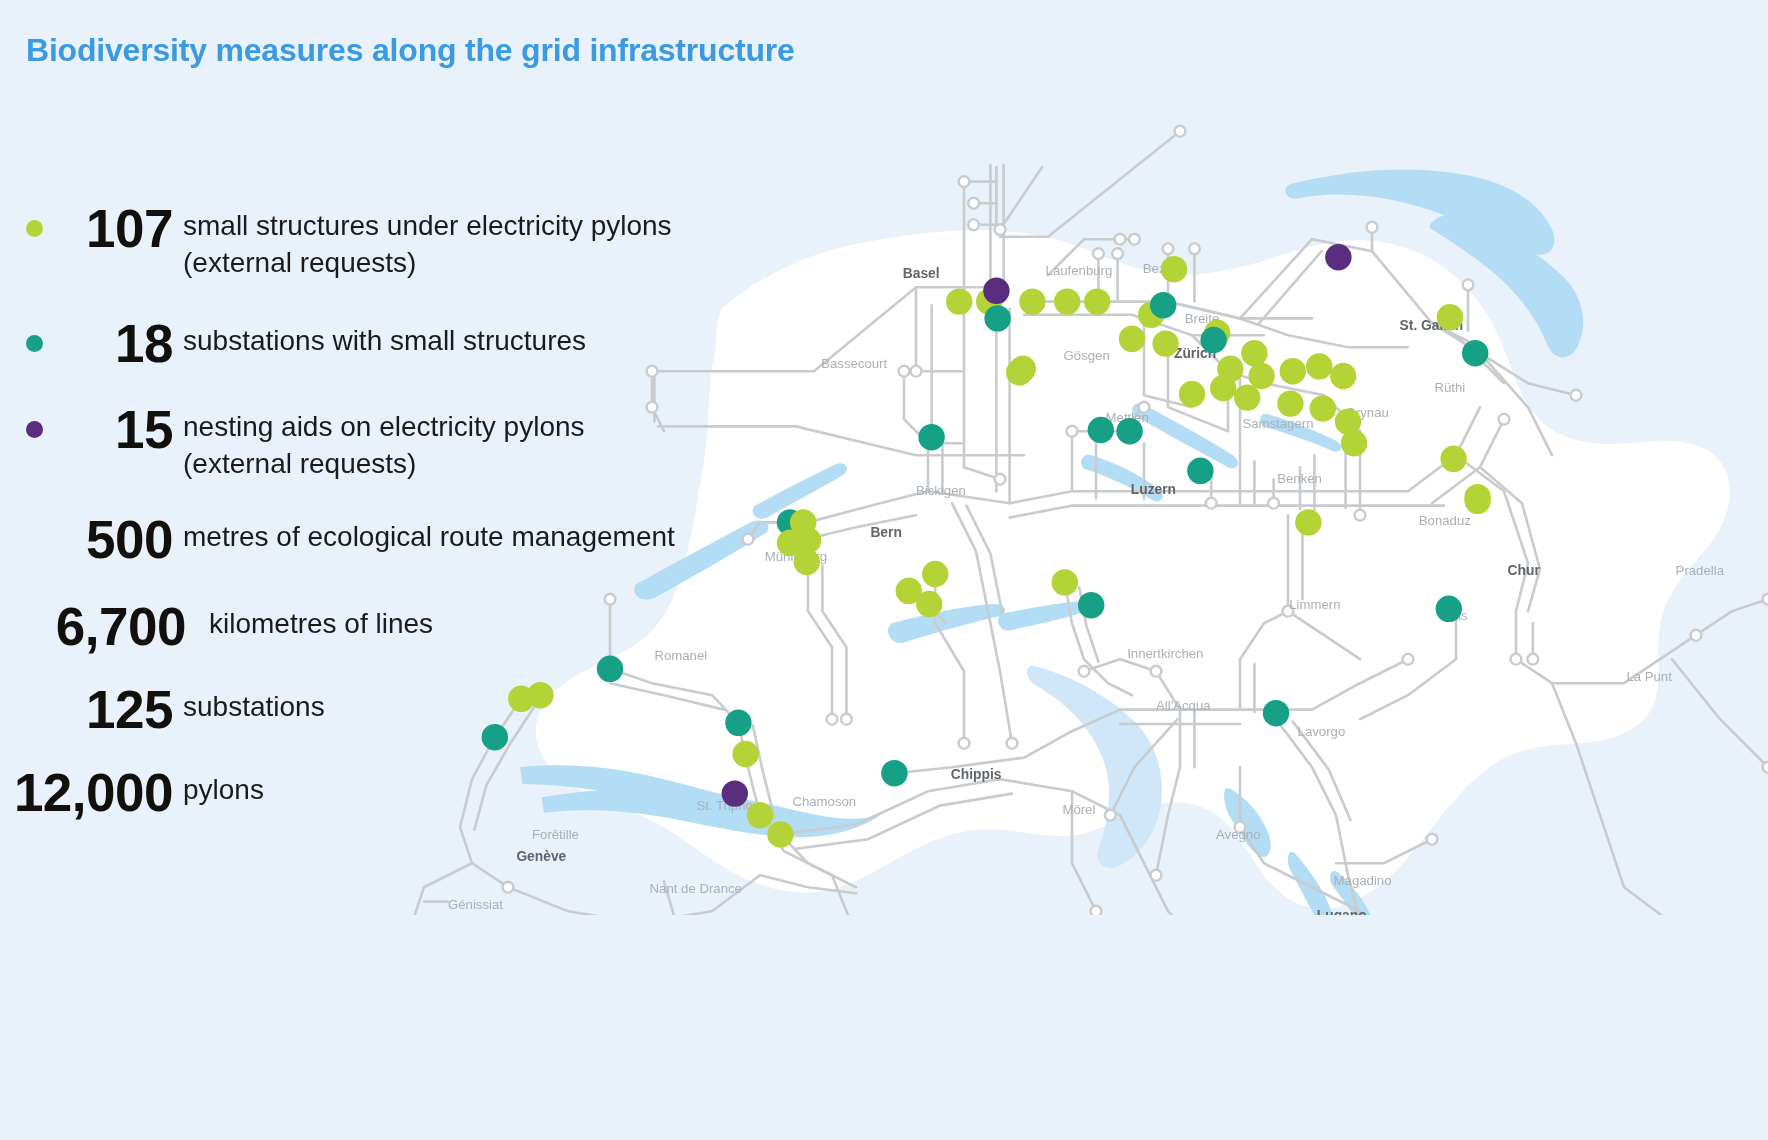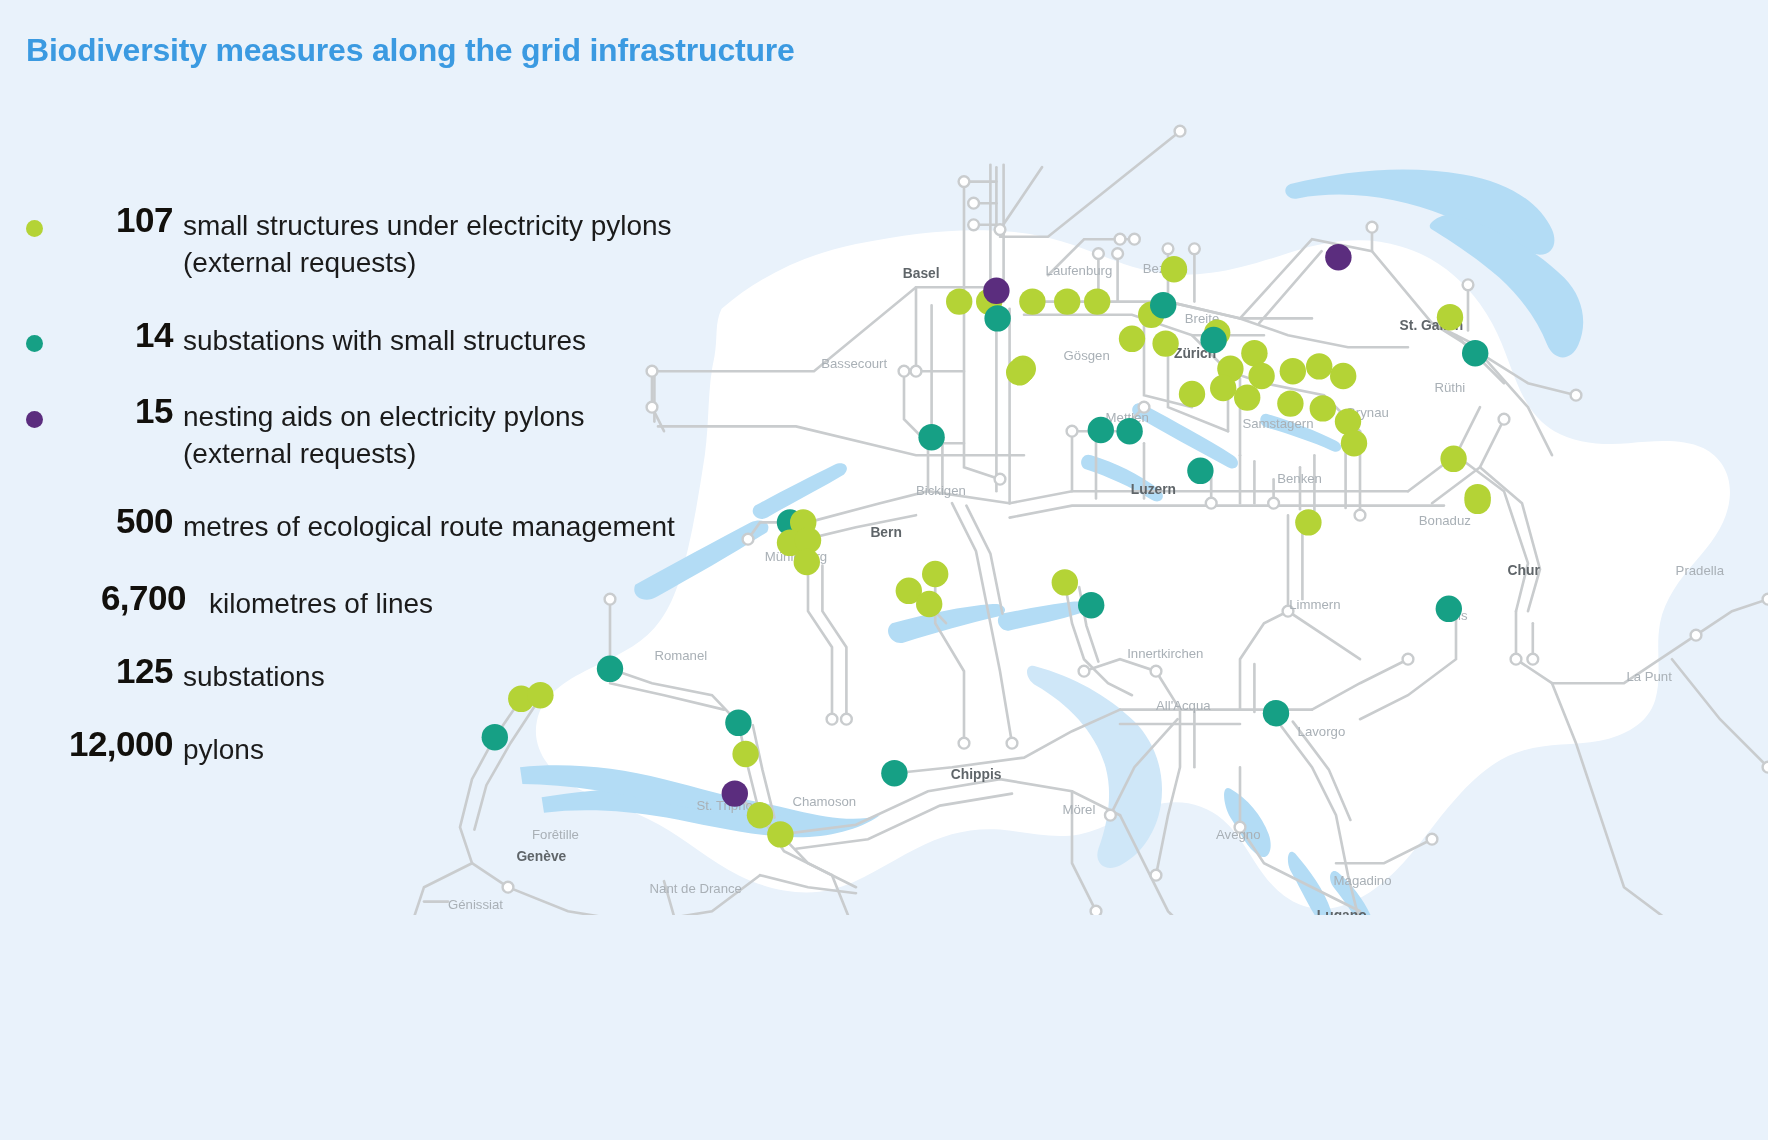--- a/index.html
+++ b/index.html
@@ -50,21 +50,21 @@
   }
   .bullet {
     width: 17px; height: 17px;
     border-radius: 50%;
     display: block;
   }
   .num-cell {
     width: 105px;
     flex: 0 0 105px;
     text-align: right;
-    font-size: 35px;
+    font-size: 53px;
     font-weight: bold;
     color: #12100c;
     line-height: 1.0;
     padding-top: 2px;
     letter-spacing: -0.5px;
     white-space: nowrap;
   }
   .num-cell.wide { width: 175px; flex: 0 0 175px; }
   .label-cell {
     padding-left: 10px;
@@ -500,21 +500,21 @@
         <span class="bullet" style="background:#b4d336"></span>
       </div>
       <div class="num-cell">107</div>
       <div class="label-cell">small structures under electricity pylons (external requests)</div>
     </div>
 
     <div class="stat-row r1">
       <div class="bullet-cell">
         <span class="bullet" style="background:#16a085"></span>
       </div>
-      <div class="num-cell">14</div>
+      <div class="num-cell">18</div>
       <div class="label-cell">substations with small structures</div>
     </div>
 
     <div class="stat-row r2">
       <div class="bullet-cell">
         <span class="bullet" style="background:#5b2d7e"></span>
       </div>
       <div class="num-cell">15</div>
       <div class="label-cell">nesting aids on electricity pylons (external requests)</div>
     </div>

